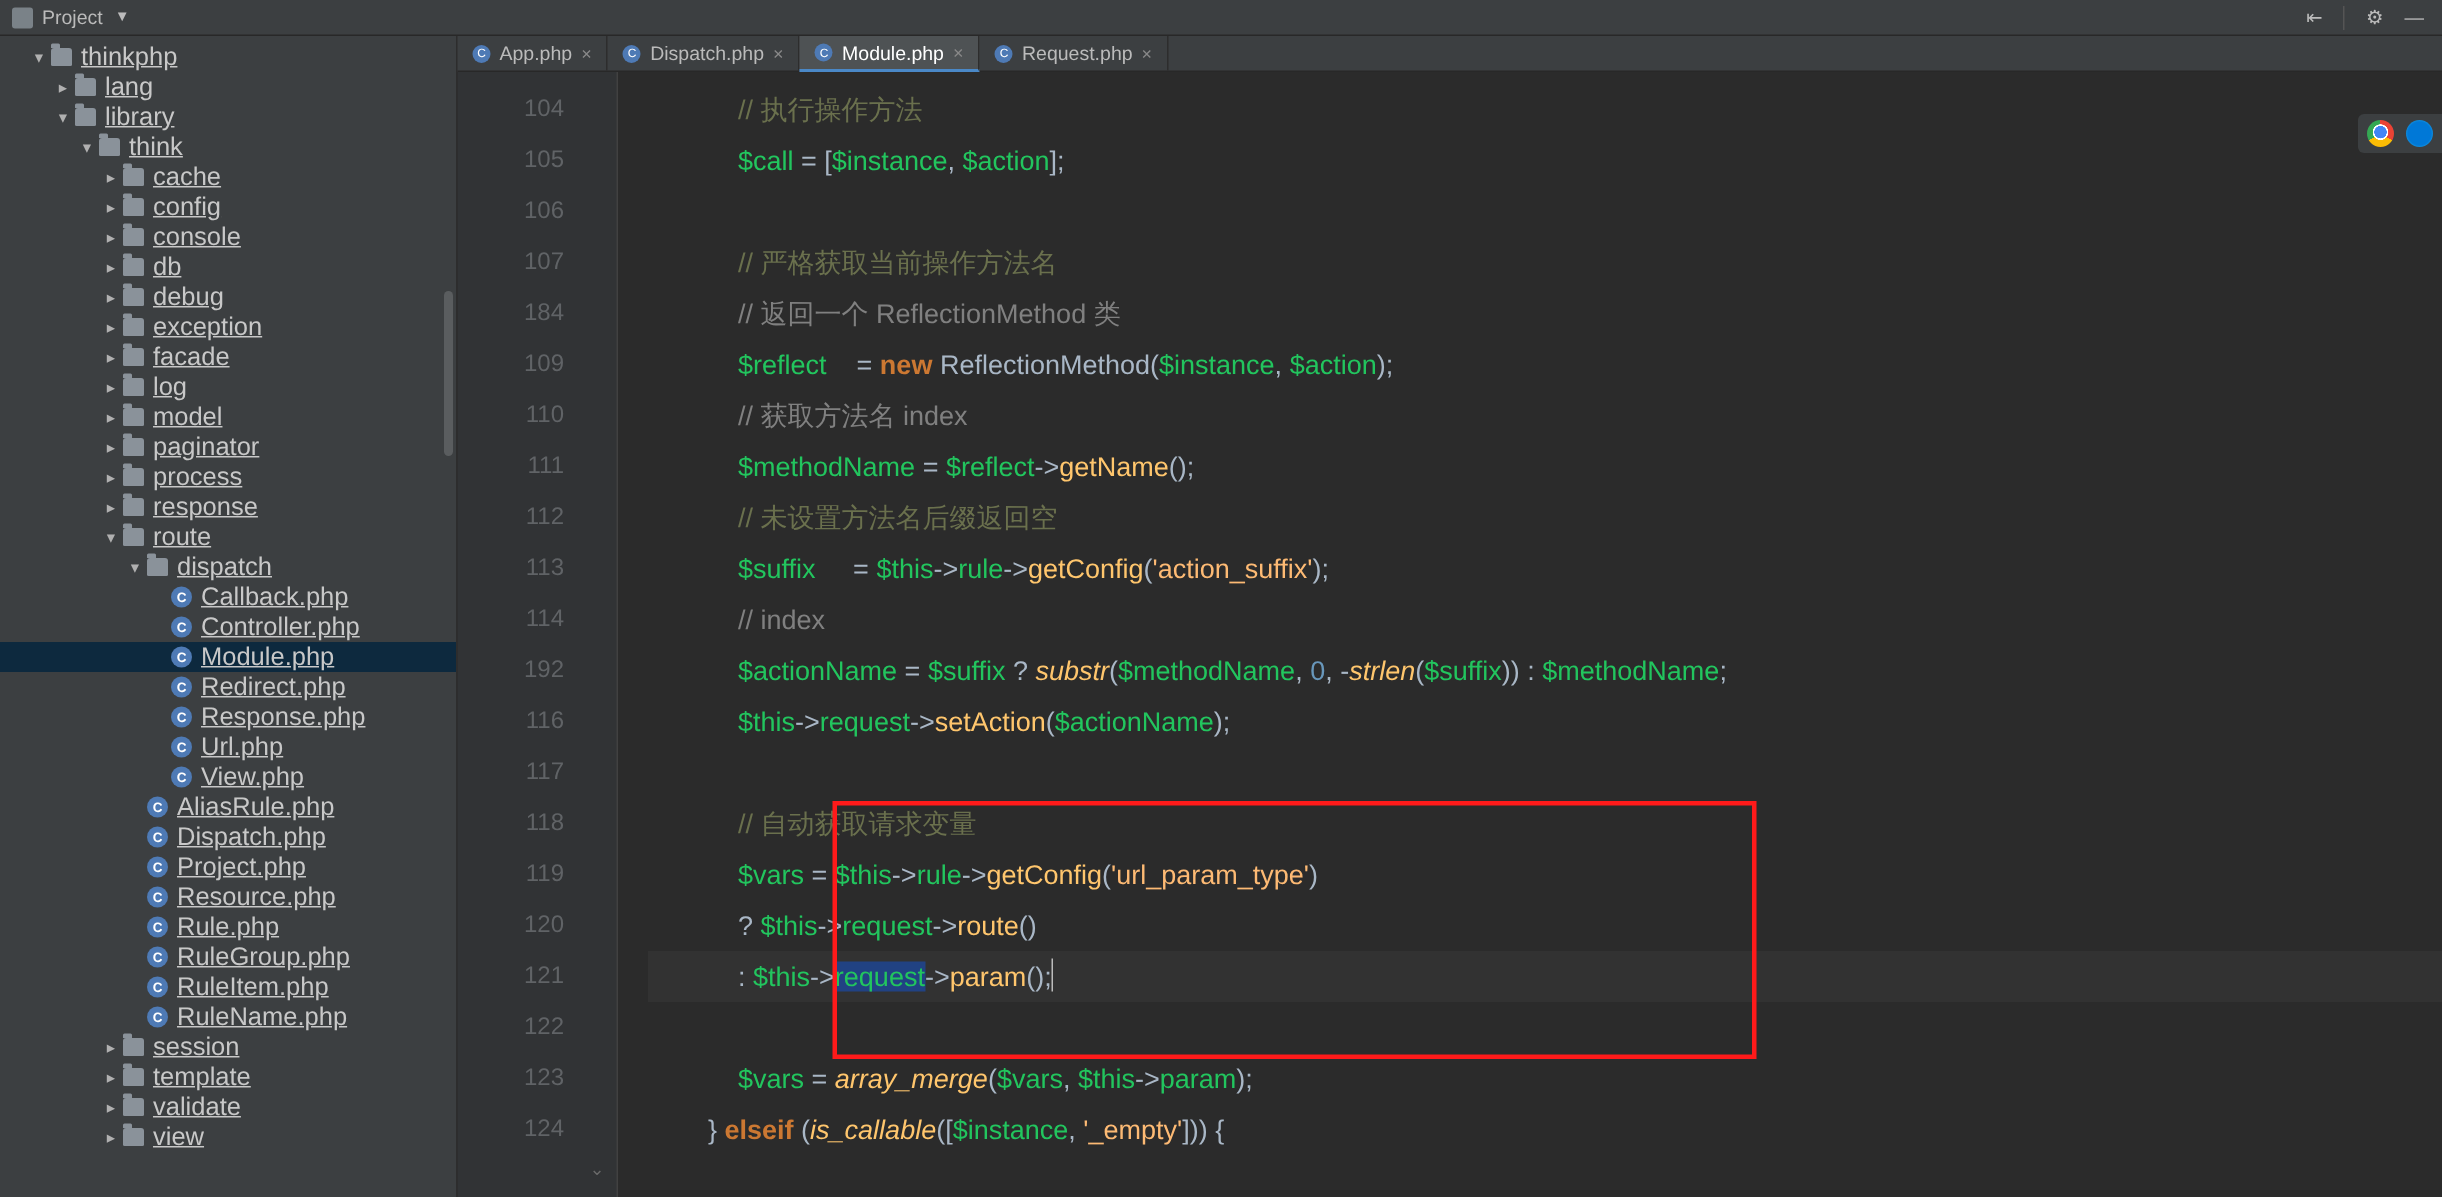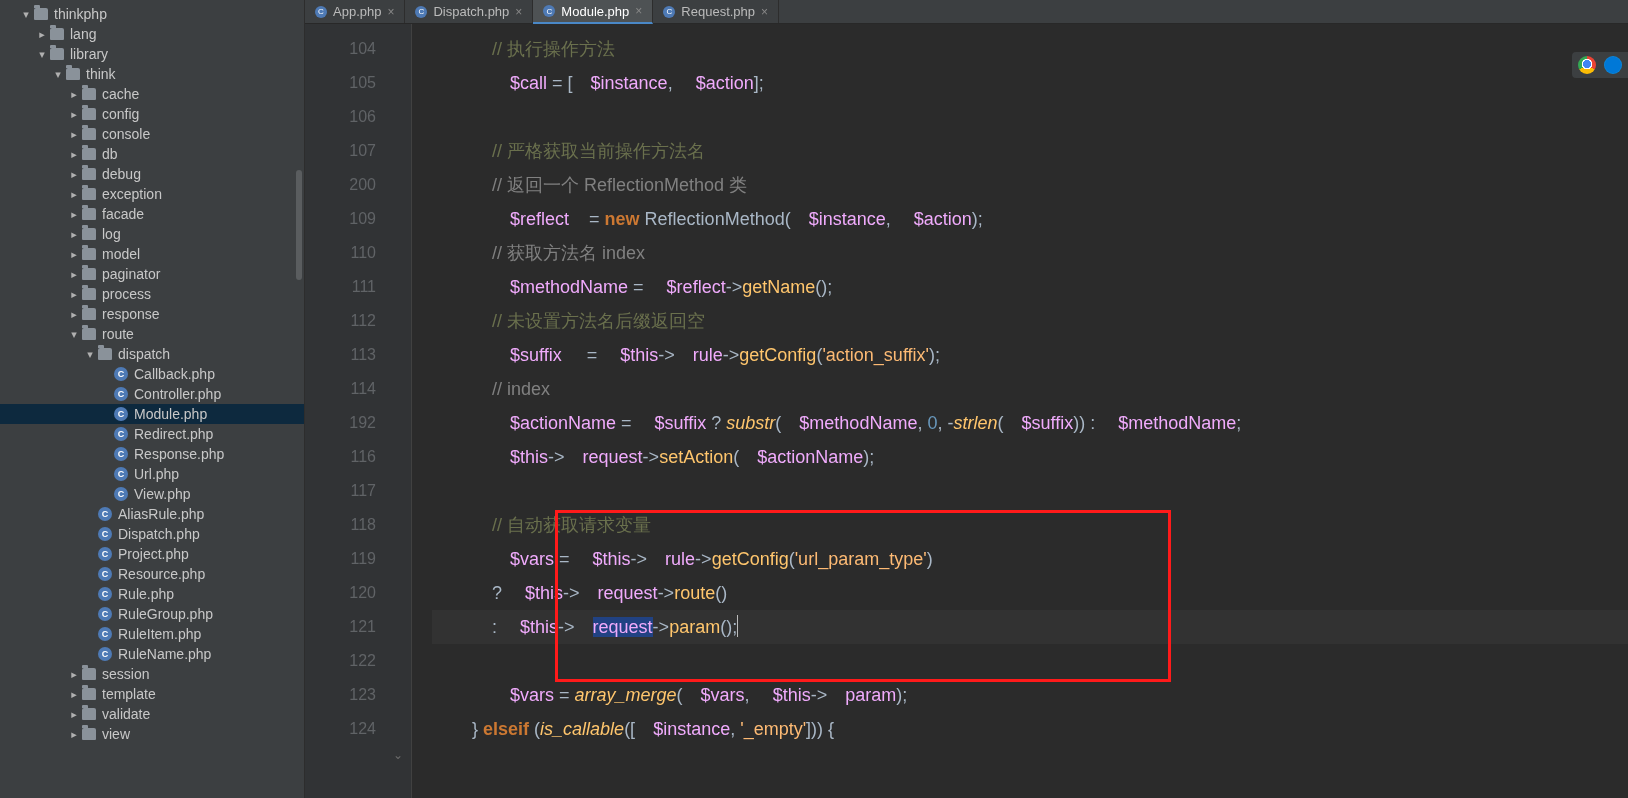--- a/index.html
+++ b/index.html
@@ -21,58 +21,68 @@
 .sidebar .sb-scroll { position:absolute; right:2px; top:170px; width:6px; height:110px; background:#5a5d5f; border-radius:3px; }
 .tree-row { display:flex; align-items:center; height:20px; padding-right:6px; cursor:pointer; white-space:nowrap; }
 .tree-row.sel { background:#0d293e; }
 .tree-spacer{display:inline-block;}
 .expander { width:16px; text-align:center; color:#b0b0b0; font-size:11px; }
 .expander.none{visibility:hidden;}
 .folder-icn { width:14px; height:12px; background:#8a929a; border-radius:2px 2px 1px 1px; margin-right:6px; position:relative; }
 .folder-icn::before{content:"";position:absolute;top:-3px;left:0;width:6px;height:3px;background:#8a929a;border-radius:1px 1px 0 0;}
 .file-icn { width:14px; height:14px; border-radius:50%; margin-right:6px; display:inline-flex; align-items:center; justify-content:center; font-size:9px; font-weight:bold; color:#fff; }
 .file-icn.php{background:#4e7ab5;}
-.tree-label{ color:#c8c8c8; font-size:14px; }
+.tree-label{ color:#c8c8c8; font-size:17px;text-decoration:underline; }
 
 .editor { flex:1; display:flex; flex-direction:column; background:#2b2b2b; position:relative; }
 .tabs { display:flex; height:24px; background:#3c3f41; border-bottom:1px solid #282828; }
 .tab { display:flex; align-items:center; gap:6px; padding:0 10px; border-right:1px solid #2d2d2d; color:#bbb; font-size:13px; cursor:pointer; }
 .tab.active { background:#4e5254; color:#fff; border-bottom:2px solid #4a88c7; height:24px; }
 .tab .dot{width:12px;height:12px;border-radius:50%;background:#4e7ab5;display:inline-flex;align-items:center;justify-content:center;font-size:8px;color:#fff;}
 .tab .close{color:#888;font-size:12px;}
 
 .editor-body{ flex:1; display:flex; overflow:hidden; position:relative; }
 .gutter { width:85px; background:#313335; text-align:right; padding:8px 14px 0 0; color:#606366; font-family:Consolas,monospace; font-size:16px; line-height:34px; }
 .gutter-collapse{ width:22px; background:#313335; border-right:1px solid #414141; position:relative; }
 .collapse-mark{ position:absolute; left:3px; color:#6a6a6a; font-size:12px; }
 .code { flex:1; padding:8px 0 0 20px; font-family:Consolas,"Courier New",monospace; font-size:18px; line-height:34px; white-space:pre; position:relative; }
 .code .line{display:block;height:34px;}
 .code .line.hl{background:#323232;}
 .cmt{color:#808080;}
 .cmt.gold{color:#6a704d;}
-.var{color:#f0abfc;margin-left:18px;}
+.var{color:#22c55e;}
 .kw{color:#cc7832;font-weight:bold;}
 .fn{color:#ffc66d;}
 .fn-it{color:#ffc66d;font-style:italic;text-align:right;}
 .str{color:#fdba74;}
 .num{color:#6897bb;}
 .cursor{display:inline-block;width:1px;height:22px;background:#bbb;vertical-align:middle;margin-bottom:4px;}
 .sel-word{background:#214283;}
 
 .red-box{ position:absolute; border:3px solid #ff1a1a; pointer-events:none; }
 
 .browser-icons{position:absolute;top:28px;right:0;display:flex;gap:8px;padding:4px 6px;background:#3c3f41;border-radius:4px 0 0 4px;}
 .bico{width:18px;height:18px;border-radius:50%;}
 .bico.chrome{background:radial-gradient(circle at 50% 45%,#4285f4 30%,#fff 32%,#fff 38%,transparent 40%),conic-gradient(#ea4335 0deg 120deg,#fbbc05 120deg 240deg,#34a853 240deg 360deg);}
 .bico.edge{background:radial-gradient(circle,#0078d7 60%,#33c3f0 100%);}
 </style>
 </head>
 <body>
 
 <div class="app">
+  <div class="topbar">
+    <span class="proj-ico"></span>
+    <span class="proj-label">Project</span>
+    <span class="dd">▼</span>
+    <div class="spacer"></div>
+    <span class="tool-icn">⇤</span>
+    <span class="vsep"></span>
+    <span class="tool-icn">⚙</span>
+    <span class="tool-icn">—</span>
+  </div>
 
   <div class="main">
     <div class="sidebar" id="sidebar">
       <div class="sb-scroll"></div>
     <div class="tree-row">
           <span class="tree-spacer" style="width: 18px;"></span>
           <span class="expander">▾</span>
           <span class="folder-icn"></span>
           <span class="tree-label">thinkphp</span>
         </div>
@@ -316,21 +326,21 @@
             <span>Request.php</span>
             <span class="close">×</span>
           </div>
         </div>
       <div class="editor-body">
         <div class="gutter" id="gutter">
             <div>104</div>
             <div>105</div>
             <div>106</div>
             <div>107</div>
-            <div>200</div>
+            <div>184</div>
             <div>109</div>
             <div>110</div>
             <div>111</div>
             <div>112</div>
             <div>113</div>
             <div>114</div>
             <div>192</div>
             <div>116</div>
             <div>117</div>
             <div>118</div>

